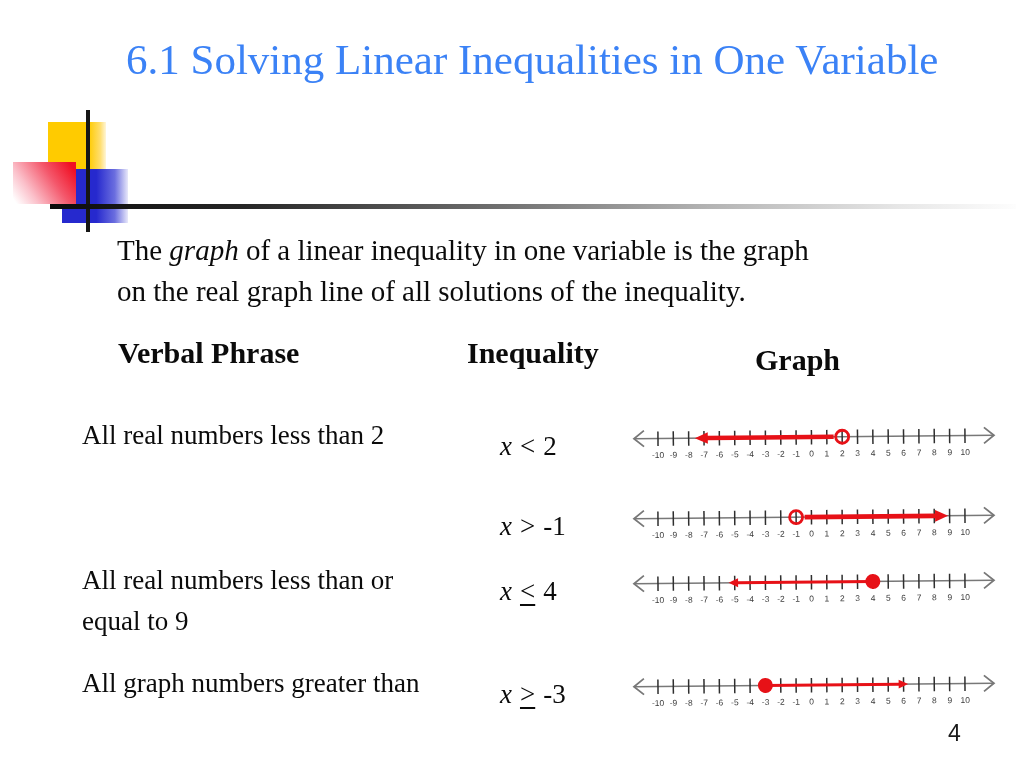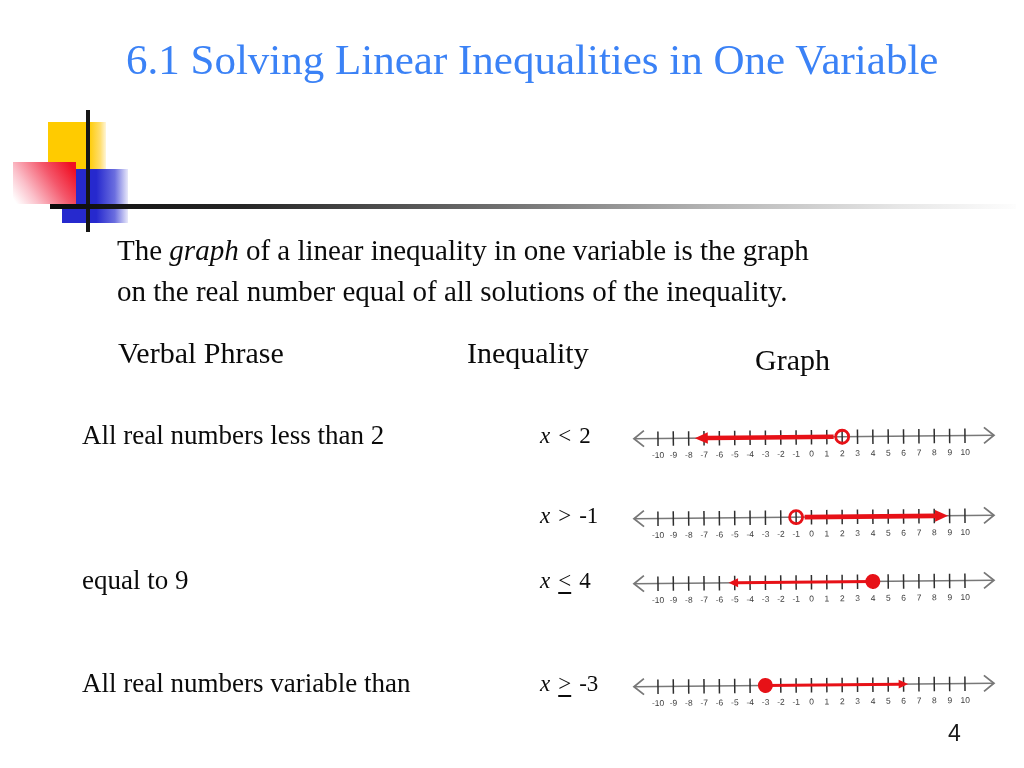--- a/index.html
+++ b/index.html
@@ -18,29 +18,29 @@
   .vline{position:absolute;left:86px;top:110px;width:4px;height:122px;background:#161616;z-index:4;}
   .hline{position:absolute;left:50px;top:204px;width:966px;height:5px;z-index:4;
     background:linear-gradient(to right,#0c0c0c,#262626 20%,#6e6e6e 46%,#b3b3b3 68%,#e7e7e7 88%,#fdfdfd 100%);}
   
   .title{position:absolute;left:126px;top:30px;width:820px;margin:0;
     font-size:43px;font-weight:400;line-height:1.4;color:#3b82f6;}
   .intro{position:absolute;left:117px;top:230px;width:845px;font-size:29px;line-height:1.42;}
   .intro .i{font-style:italic;}
   .intro-line{white-space:nowrap;}
   
-  .hdr{position:absolute;font-size:30px;font-weight:normal;white-space:nowrap;}
+  .hdr{position:absolute;font-size:30px;font-weight:bold;white-space:nowrap;}
   .hdr-verbal{left:118px;top:336px;}
   .hdr-ineq{left:467px;top:336px;}
   .hdr-graph{left:755px;top:343px;}
   
   .trow{position:absolute;left:0;width:984px;height:60px;}
   .phrase{position:absolute;left:82px;width:430px;font-size:27px;line-height:1.52;}
   .phrase-line{white-space:nowrap;}
-  .ineq{position:absolute;left:500px;top:8px;font-size:23px;white-space:nowrap;margin-left:40px;}
+  .ineq{position:absolute;left:500px;top:16px;font-size:27px;white-space:nowrap;}
   .ineq .var{font-style:italic;}
   .ineq .op{margin:0 8px;}
   .ineq .op-u{text-decoration:underline;text-underline-offset:4px;text-decoration-thickness:1.5px;}
   .graph{position:absolute;left:630px;top:0;width:368px;height:52px;transform:rotate(-0.55deg);}
   
   .pagenum{position:absolute;left:948px;top:720px;font-family:"Liberation Sans", sans-serif;
     font-size:23px;color:#1a1a1a;}
 </style>
 </head>
 <body>
@@ -50,21 +50,21 @@
   <div class="sq-yellow"></div>
   <div class="sq-blue"></div>
   <div class="sq-red"></div>
   <div class="vline"></div>
   <div class="hline"></div>
 
   <h1 class="title">6.1 Solving Linear Inequalities in One Variable</h1>
 
   <div class="intro" id="intro">
       <div class="intro-line"><span>The </span><span class="i">graph</span><span> of a linear inequality in one variable is the graph</span></div>
-      <div class="intro-line"><span>on the real number equal of all solutions of the inequality.</span></div>
+      <div class="intro-line"><span>on the real graph line of all solutions of the inequality.</span></div>
     </div>
 
   <div class="hdr hdr-verbal">Verbal Phrase</div>
   <div class="hdr hdr-ineq">Inequality</div>
   <div class="hdr hdr-graph">Graph</div>
 
   <div id="rows">
       <div class="trow" style="top: 415px;">
         <div class="phrase">
           <div class="phrase-line">All real numbers less than 2</div>
@@ -177,20 +177,21 @@
               <text x="319.65" y="41.5">9</text>
               <text x="335" y="41.5">10</text>
             </g>
             <line x1="174.65" y1="22" x2="306.11499999999995" y2="22" stroke="#E71117" stroke-width="4.6"></line>
             <polygon points="318.11499999999995,22 305.11499999999995,16.2 305.11499999999995,27.8" fill="#E71117"></polygon>
             <circle cx="166.15" cy="22" r="6.5" fill="none" stroke="#E71117" stroke-width="2.8"></circle>
           </svg></div>
       </div>
       <div class="trow" style="top: 560px;">
         <div class="phrase">
+          <div class="phrase-line">All real numbers less than or</div>
           <div class="phrase-line">equal to 9</div>
         </div>
         <div class="ineq"><span class="var">x</span><span class="op op-u">&lt;</span><span class="val">4</span></div>
         <div class="graph"><svg viewBox="0 0 368 52" width="368" height="52">
             <polyline points="14,14 4,22 14,30" fill="none" stroke="#787878" stroke-width="1.8"></polyline>
             <polyline points="354,14 364,22 354,30" fill="none" stroke="#787878" stroke-width="1.8"></polyline>
             <line x1="4" y1="22" x2="364" y2="22" stroke="#787878" stroke-width="1.6"></line>
             <g>
               <line x1="28" y1="15" x2="28" y2="29.5" stroke="#2f2f2f" stroke-width="1.5"></line>
               <line x1="43.35" y1="15" x2="43.35" y2="29.5" stroke="#2f2f2f" stroke-width="1.5"></line>
@@ -237,21 +238,21 @@
               <text x="319.65" y="41.5">9</text>
               <text x="335" y="41.5">10</text>
             </g>
             <line x1="242.9" y1="22" x2="107.11" y2="22" stroke="#E71117" stroke-width="3"></line>
             <polygon points="98.61,22 108.11,17.6 108.11,26.4" fill="#E71117"></polygon>
             <circle cx="242.9" cy="22" r="7.5" fill="#E71117"></circle>
           </svg></div>
       </div>
       <div class="trow" style="top: 663px;">
         <div class="phrase">
-          <div class="phrase-line">All real numbers variable than</div>
+          <div class="phrase-line">All graph numbers greater than</div>
         </div>
         <div class="ineq"><span class="var">x</span><span class="op op-u">&gt;</span><span class="val">-3</span></div>
         <div class="graph"><svg viewBox="0 0 368 52" width="368" height="52">
             <polyline points="14,14 4,22 14,30" fill="none" stroke="#787878" stroke-width="1.8"></polyline>
             <polyline points="354,14 364,22 354,30" fill="none" stroke="#787878" stroke-width="1.8"></polyline>
             <line x1="4" y1="22" x2="364" y2="22" stroke="#787878" stroke-width="1.6"></line>
             <g>
               <line x1="28" y1="15" x2="28" y2="29.5" stroke="#2f2f2f" stroke-width="1.5"></line>
               <line x1="43.35" y1="15" x2="43.35" y2="29.5" stroke="#2f2f2f" stroke-width="1.5"></line>
               <line x1="58.7" y1="15" x2="58.7" y2="29.5" stroke="#2f2f2f" stroke-width="1.5"></line>

